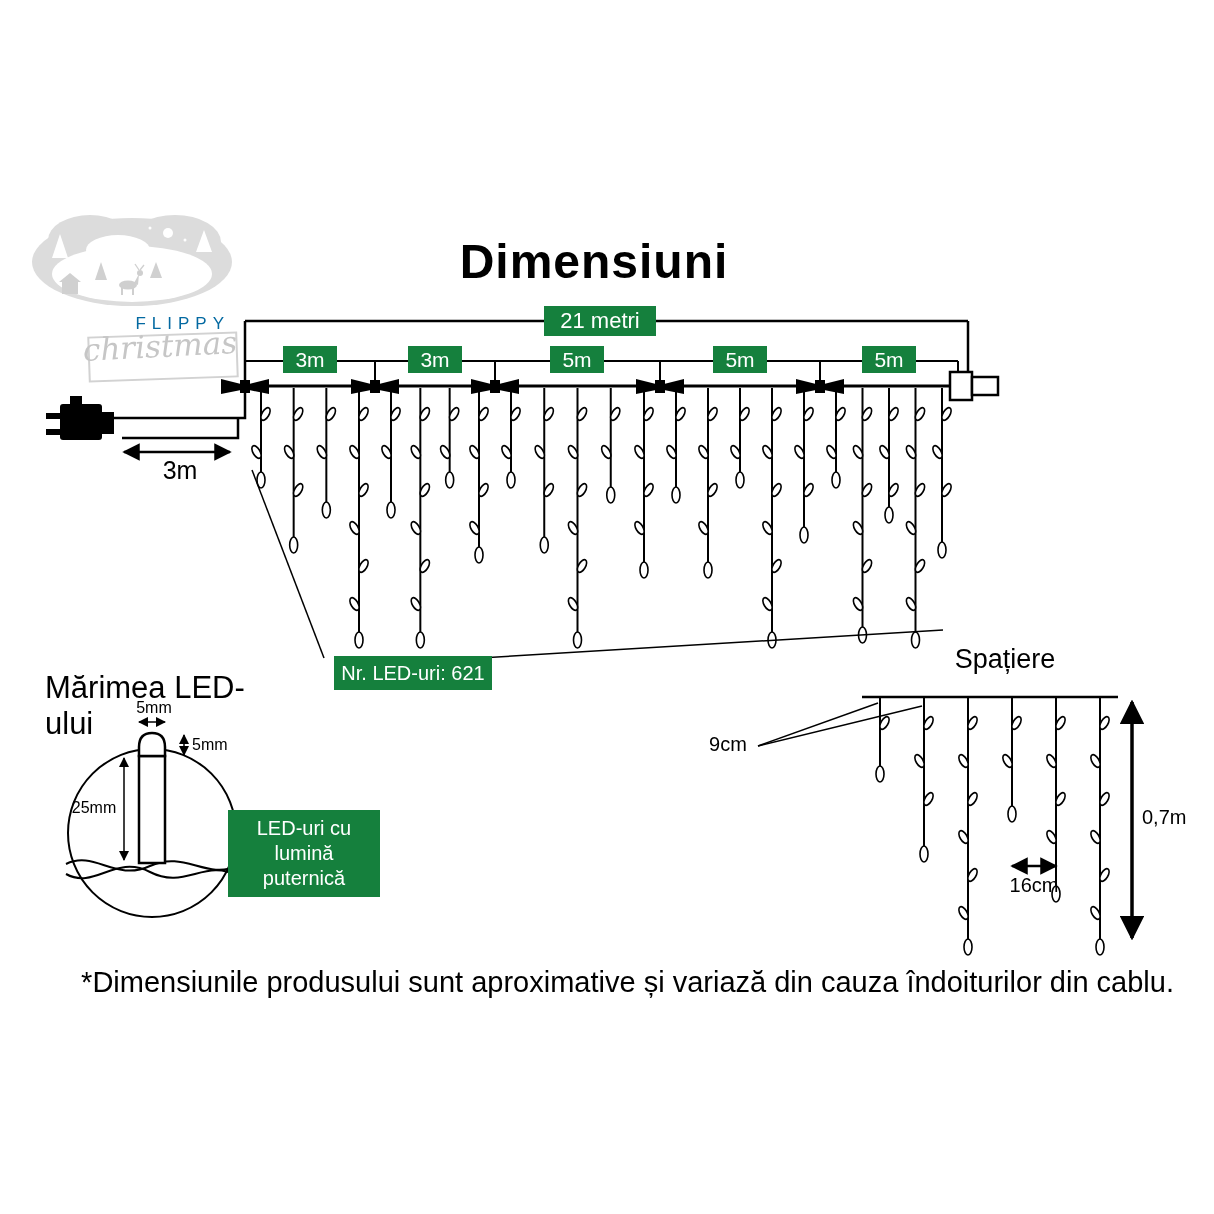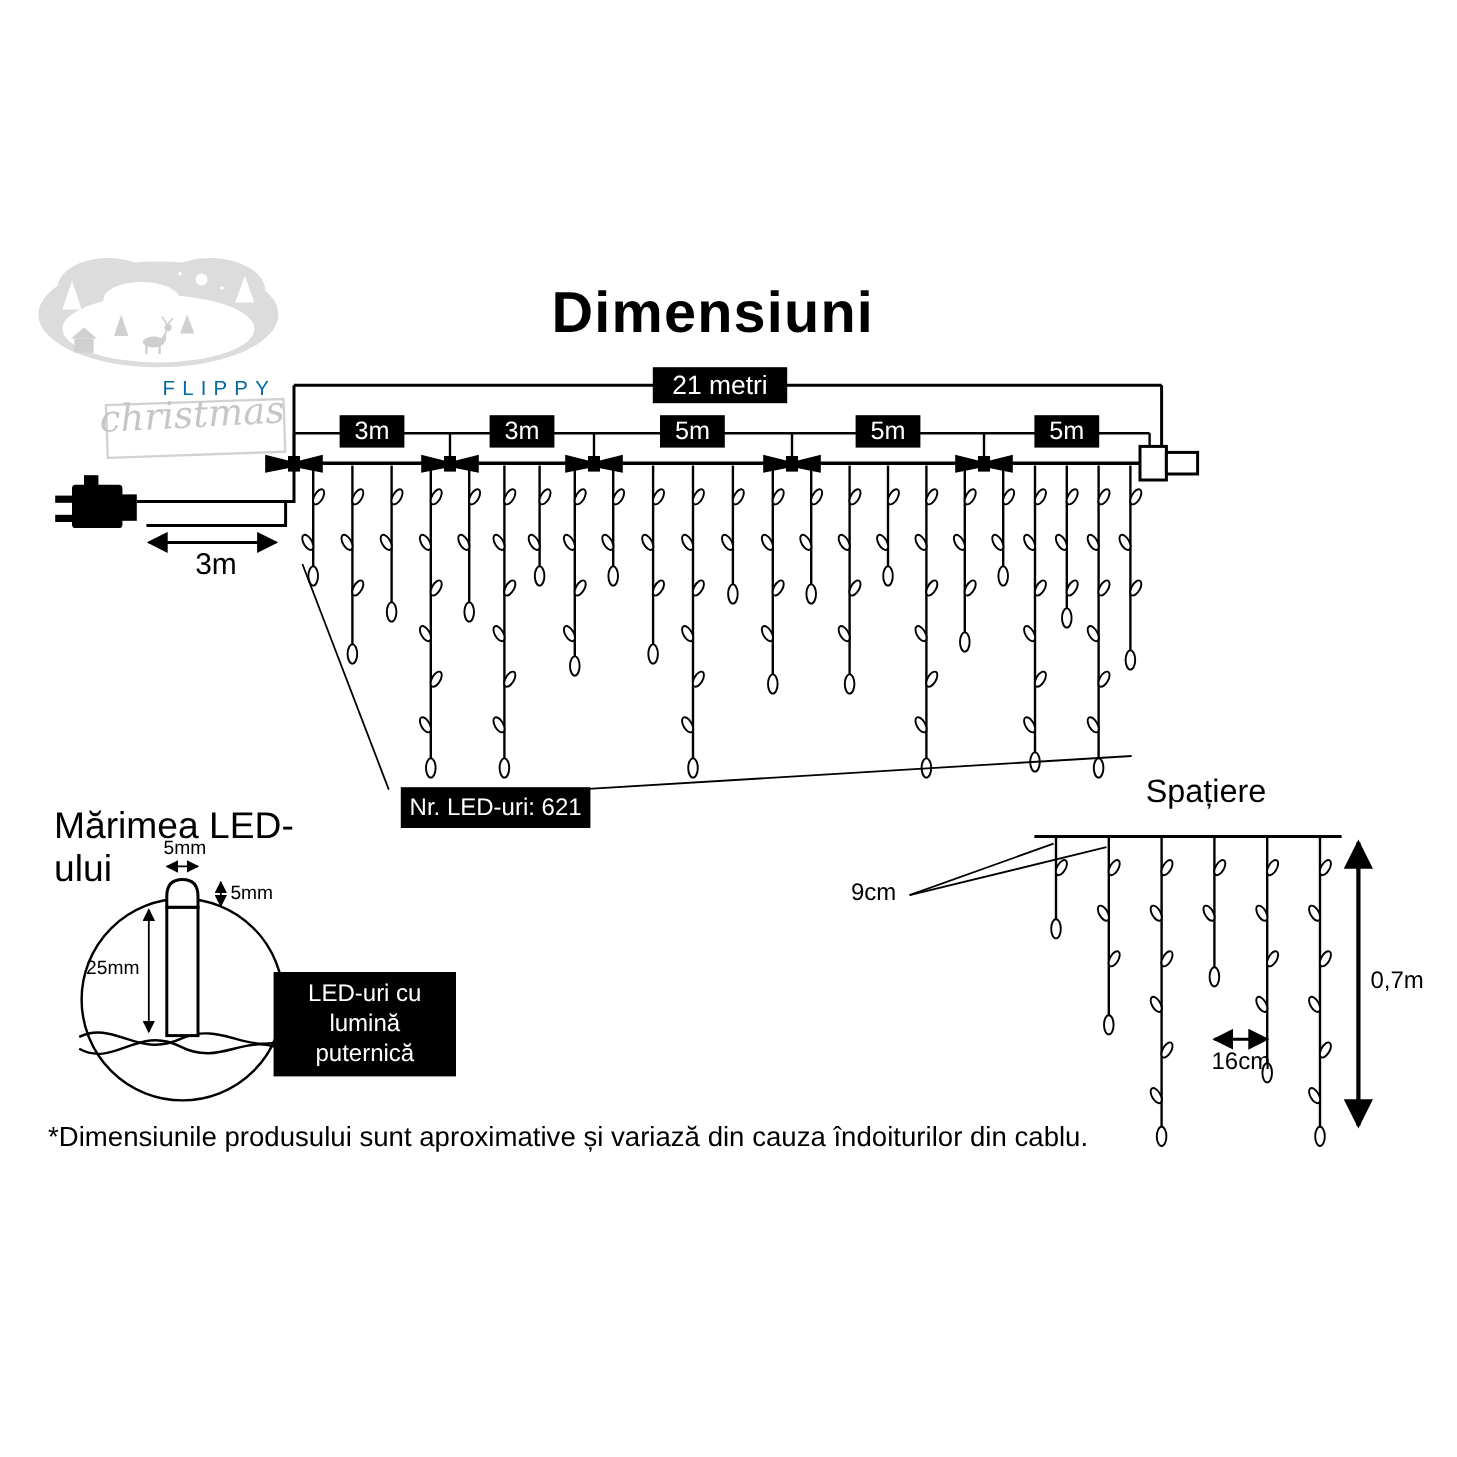--- a/index.html
+++ b/index.html
@@ -1,40 +1,40 @@
 <!DOCTYPE html>
 <html><head>
 <meta charset="utf-8">
 <style>
   html,body{margin:0;padding:0;background:#fff;}
   #page{position:relative;width:1214px;height:1214px;background:#fff;overflow:hidden;
         font-family:"Liberation Sans",sans-serif;color:#000;}
   #diagram-svg{position:absolute;left:0;top:0;z-index:1;}
   .label{position:absolute;z-index:2;}
-  .blackbox{position:absolute;z-index:2;background:#000000;color:#fff;text-align:center;
+  .blackbox{position:absolute;z-index:2;background:#15803d;color:#fff;text-align:center;
             font-family:"Liberation Sans",sans-serif;}
   .title{left:0;top:234px;width:1188px;text-align:center;font-size:48px;font-weight:bold;letter-spacing:1px;}
   .box-21m{left:544px;top:306px;width:112px;height:30px;line-height:30px;font-size:22px;}
   .segbox{top:346px;width:54px;height:27px;line-height:27px;font-size:21px;}
   .seg0{left:283px;} .seg1{left:408px;} .seg2{left:550px;} .seg3{left:713px;} .seg4{left:862px;}
   .connectbox{left:1006px;top:344px;width:128px;box-sizing:border-box;padding:9px 9px;
               font-size:20px;line-height:26px;text-align:left;white-space:pre-line;}
   .lead3m{left:130px;top:456px;width:100px;text-align:center;font-size:25px;}
   .ledcount{left:322px;top:656px;width:158px;height:34px;line-height:34px;font-size:20px;margin-left:12px;}
   .spacing-h{left:930px;top:644px;width:150px;text-align:center;font-size:27px;}
   .marimea-h{left:45px;top:670px;width:230px;font-size:31px;}
   .dim5top{left:124px;top:699px;width:60px;text-align:center;font-size:16px;}
   .dim5right{left:192px;top:736px;width:54px;text-align:left;font-size:16px;}
   .dim25{left:70px;top:799px;width:48px;text-align:center;font-size:16px;}
   .ledbox{left:228px;top:810px;width:152px;box-sizing:border-box;padding:6px 4px;
           font-size:20px;line-height:25px;white-space:pre-line;}
   .dim9{left:700px;top:733px;width:56px;text-align:center;font-size:20px;}
   .dim16{left:1000px;top:874px;width:68px;text-align:center;font-size:20px;}
   .dim07{left:1142px;top:806px;width:64px;text-align:left;font-size:20px;}
-  .footnote{left:40px;top:934px;width:1134px;text-align:left;font-size:23px;}
+  .footnote{left:40px;top:966px;width:1134px;text-align:right;font-size:29px;}
   .logo-flippy{left:100px;top:314px;width:130px;text-align:right;font-size:17px;
                letter-spacing:6px;color:#0369a1;}
   .logo-christmas{left:82px;top:328px;width:156px;text-align:center;font-size:31px;
                   color:#c6c6c6;font-family:"DejaVu Serif",serif;font-style:italic;
                   transform:rotate(-3deg);}
   .logo-box{position:absolute;left:88px;top:334px;width:146px;height:42px;
             border:2px solid #d2d2d2;z-index:1;transform:rotate(-2deg);}
 </style>
 </head>
 <body>

